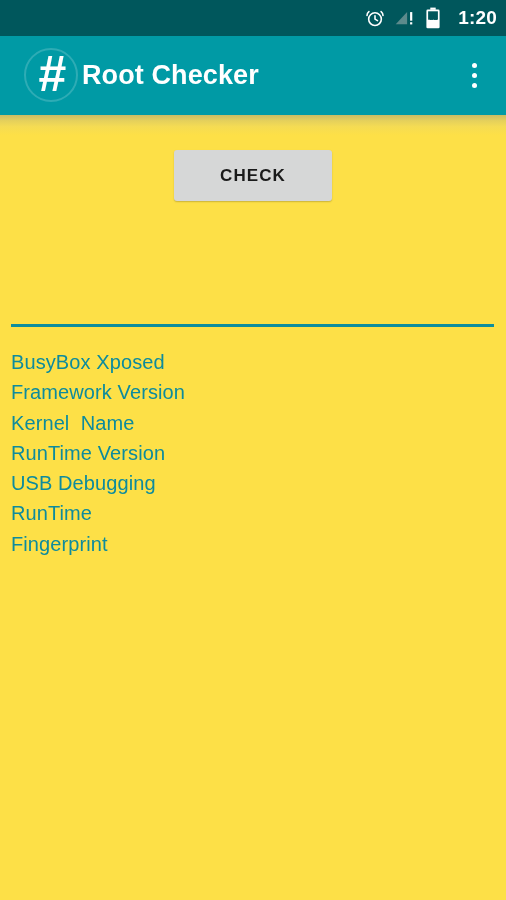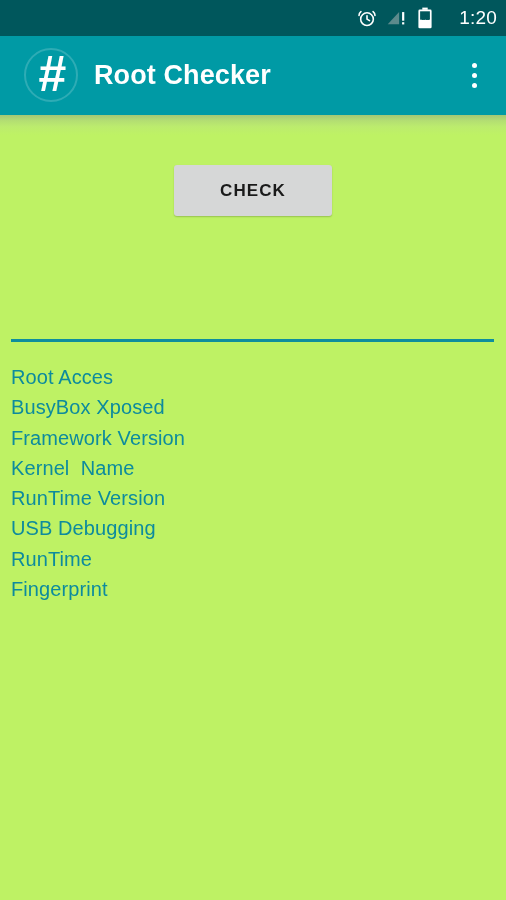--- a/index.html
+++ b/index.html
@@ -12,21 +12,21 @@
     overflow: hidden;
     background: #f1f5fc;
     font-family: "Liberation Sans", sans-serif;
     -webkit-font-smoothing: antialiased;
   }
 
   #app {
     position: relative;
     width: 506px;
     height: 900px;
-    background: #bef264;
+    background: #fde047;
   }
 
   
   .status-bar {
     position: absolute;
     left: 0; top: 0;
     width: 506px;
     height: 36px;
     background: #00575c;
     display: flex;
@@ -42,23 +42,23 @@
   }
   .sb-icon {
     display: flex;
     align-items: center;
     justify-content: center;
     line-height: 0;
   }
   .status-time {
     color: #ffffff;
     font-size: 19px;
-    font-weight: normal;
+    font-weight: bold;
     letter-spacing: 0.2px;
-    margin-left: 26px;
+    margin-left: 17px;
     line-height: 36px;
   }
   .batt-wrap {
     position: relative;
     width: 16px;
     height: 22px;
   }
   .batt-num {
     position: absolute;
     left: 0; top: 0;
@@ -110,21 +110,20 @@
     font-size: 50px;
     font-weight: bold;
     line-height: 1;
     letter-spacing: -1px;
     margin-top: -3px;
   }
   .app-title {
     color: #ffffff;
     font-size: 27px;
     font-weight: bold;
-    margin-left: 12px;
     letter-spacing: 0.1px;
     white-space: nowrap;
   }
   .overflow-menu {
     margin-left: auto;
     width: 28px;
     height: 48px;
     display: flex;
     flex-direction: column;
     align-items: center;
@@ -149,21 +148,21 @@
        rgba(120,130,145,0.38) 0%,
        rgba(140,150,165,0.22) 28%,
        rgba(170,180,195,0.10) 58%,
        rgba(200,210,225,0.0) 100%);
     pointer-events: none;
   }
 
   
   .content {
     position: absolute;
-    left: 0; top: 115px;
+    left: 0; top: 100px;
     width: 506px;
     height: 671px;
     background: transparent;
   }
 
   .check-button {
     position: absolute;
     left: 174px;
     top: 50px;
     width: 158px;
@@ -257,21 +256,20 @@
 
   <div class="bar-shadow"></div>
 
   <div class="content">
 
     <button class="check-button">CHECK</button>
 
     <div class="divider"></div>
 
     <div class="info-list">
-      <div class="info-item">Root Acces</div>
       <div class="info-item">BusyBox Xposed</div>
       <div class="info-item">Framework Version</div>
       <div class="info-item">Kernel  Name</div>
       <div class="info-item">RunTime Version</div>
       <div class="info-item">USB Debugging</div>
       <div class="info-item">RunTime</div>
       <div class="info-item">Fingerprint</div>
     </div>
 
   </div>

